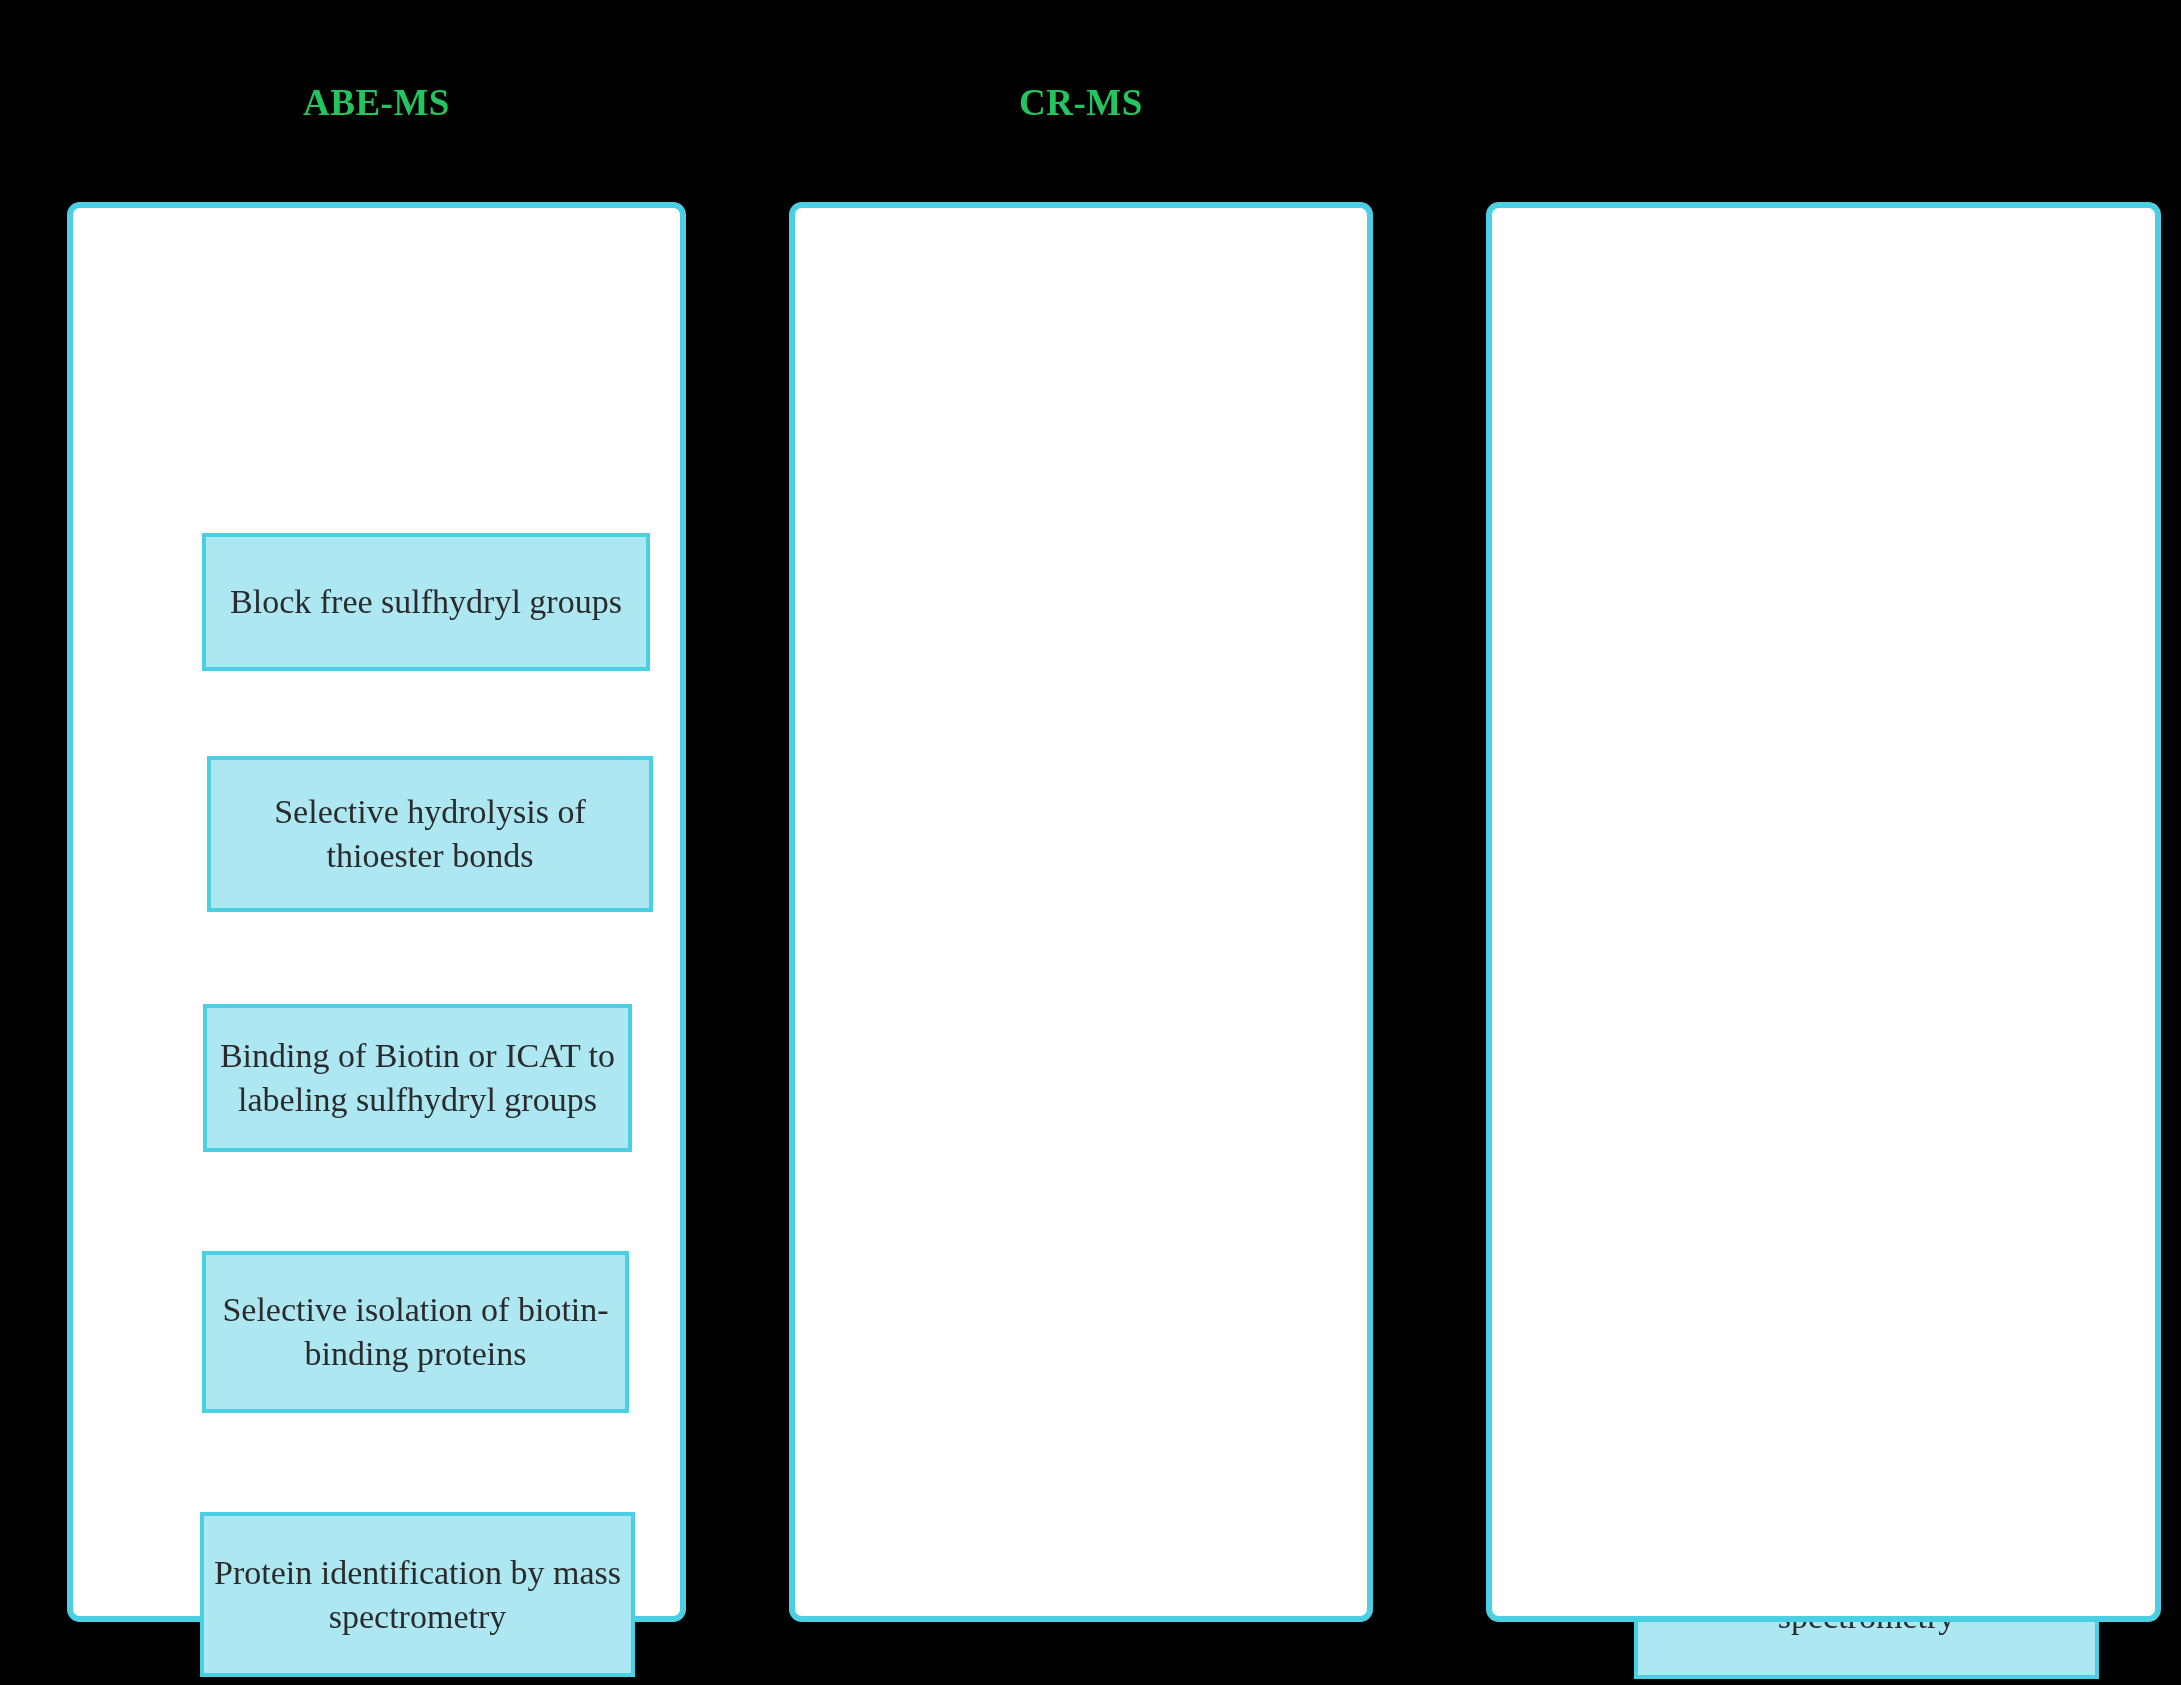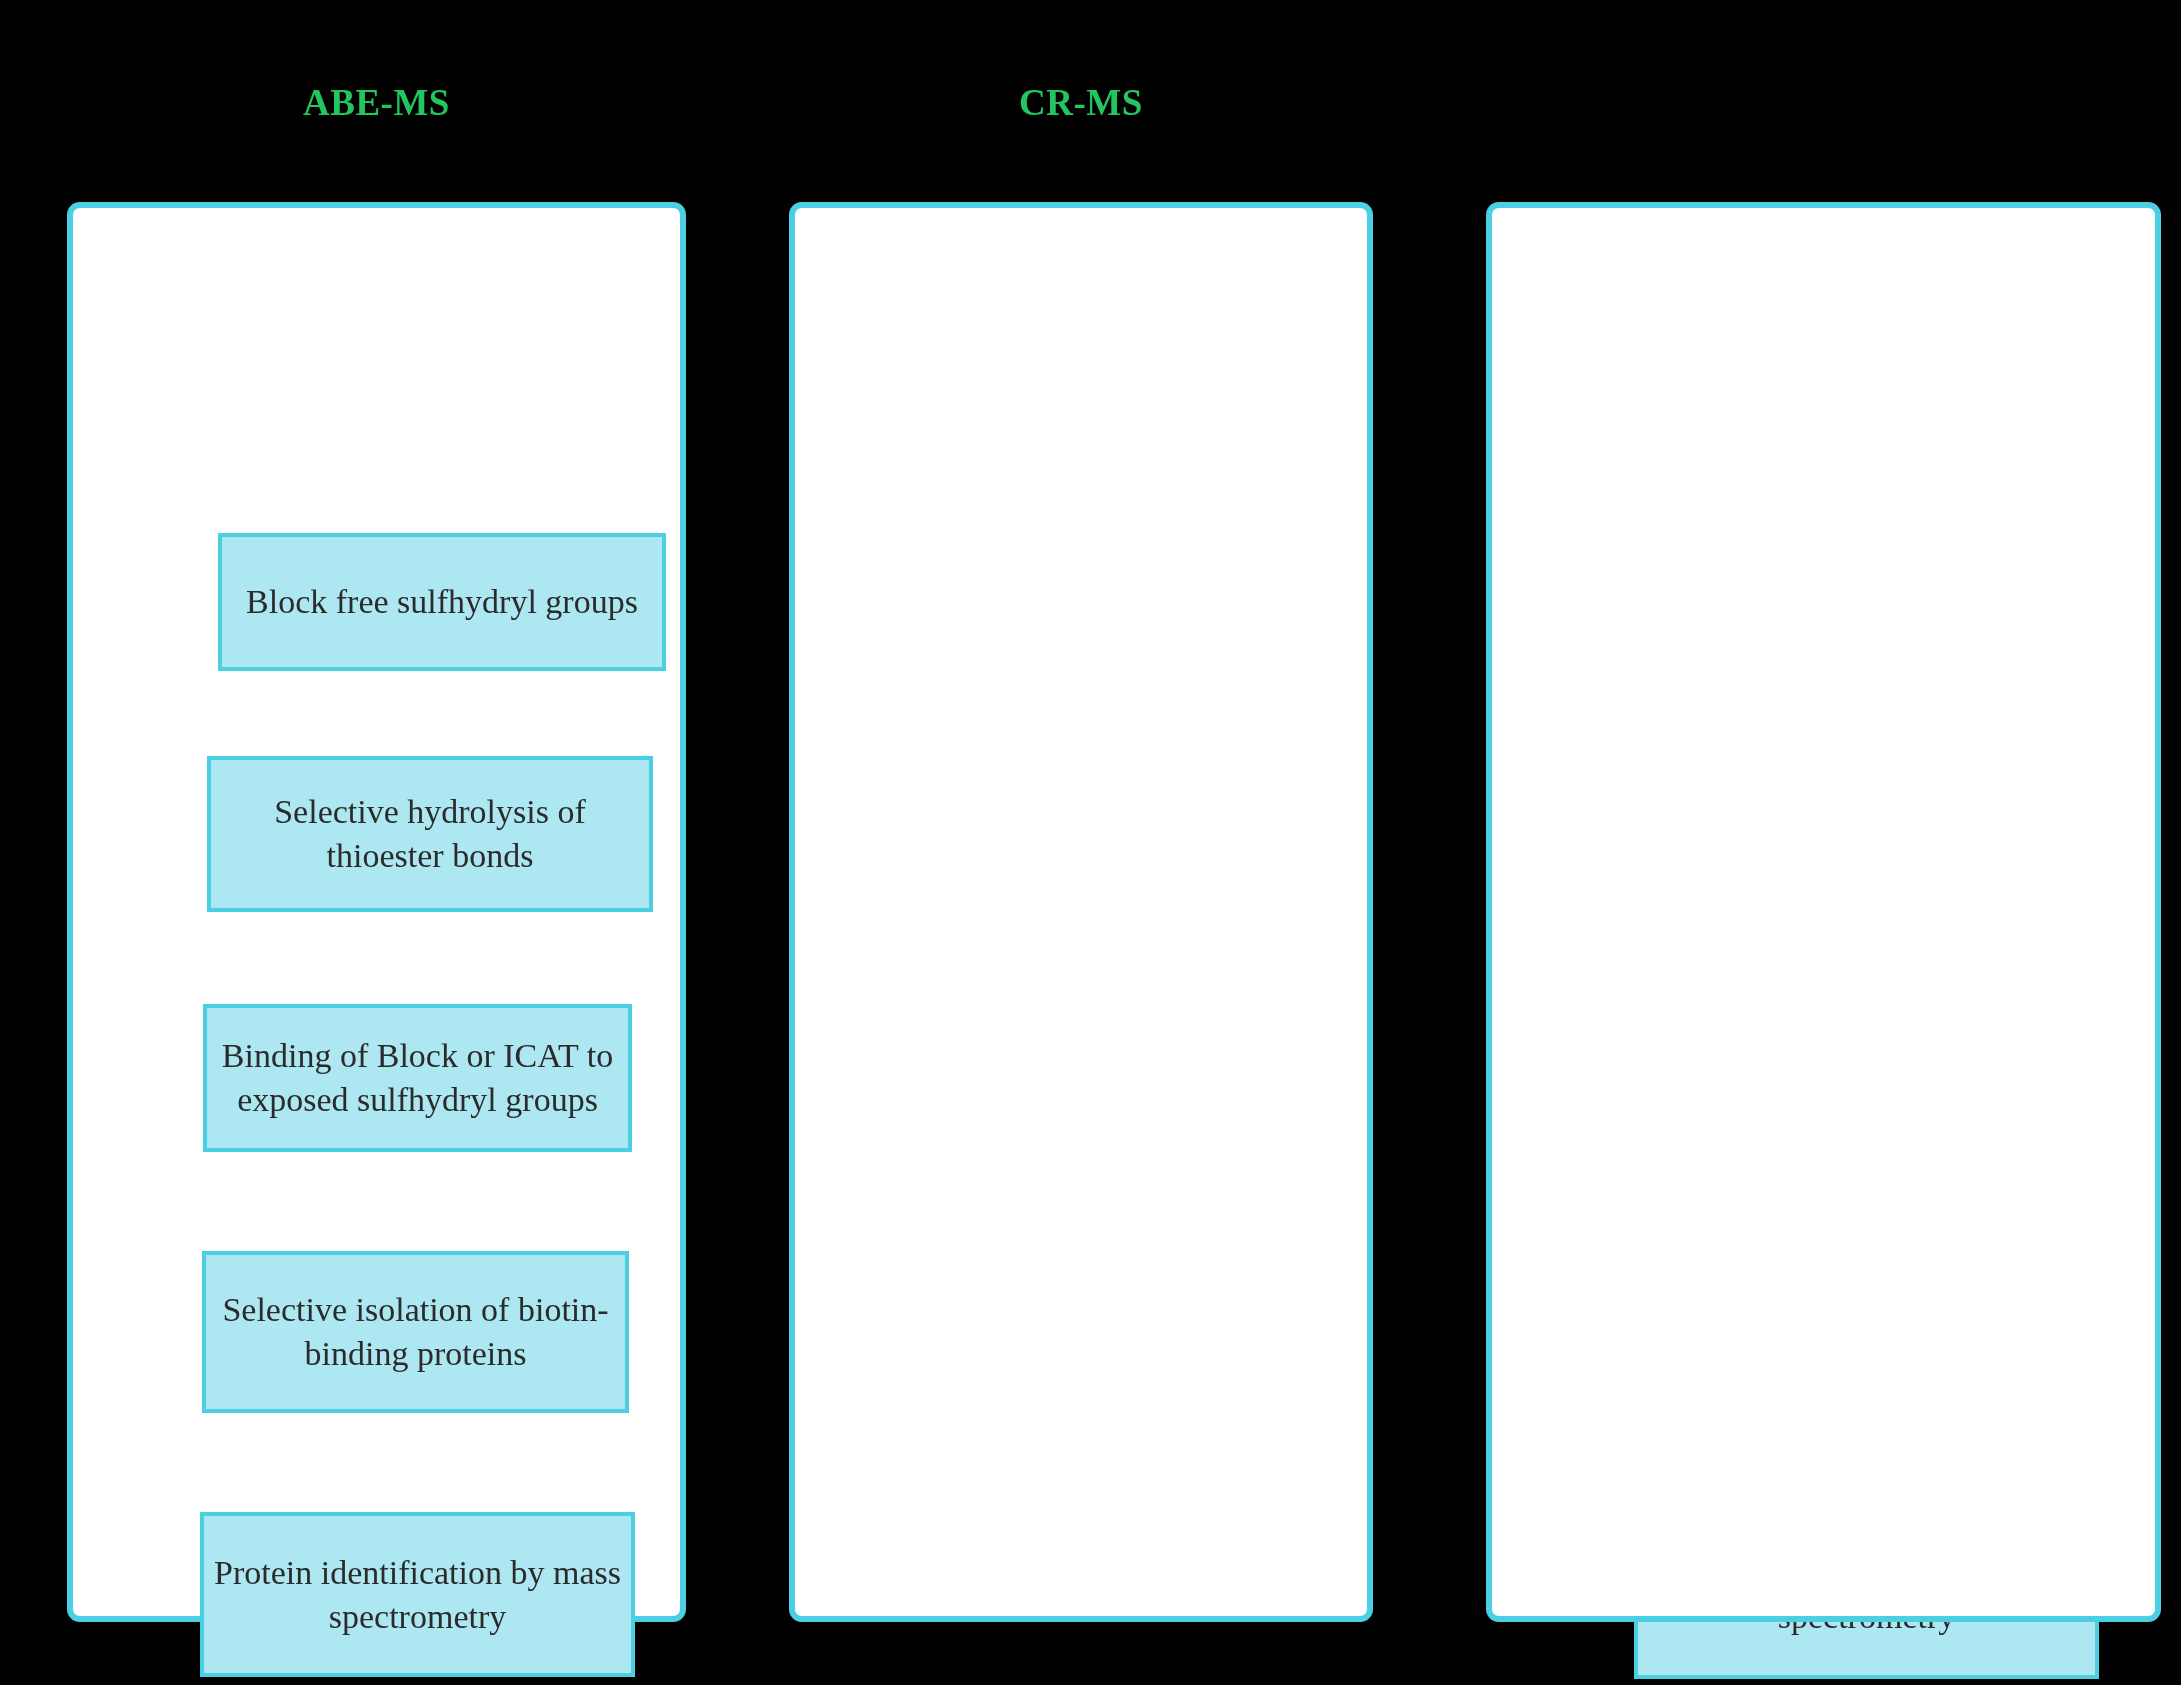--- a/index.html
+++ b/index.html
@@ -61,21 +61,21 @@
     justify-content: center;
     text-align: center;
     color: #2b2b2b;
     font-family: "Liberation Serif", "DejaVu Serif", serif;
     font-size: 34px;
     line-height: 1.28;
     padding: 3.6px 9px;
   }
 
   
-  #c1-s0 { left: 129px; top: 325px;  width: 448px; height: 138px; margin-left: 16px; }
+  #c1-s0 { left: 129px; top: 325px;  width: 448px; height: 138px; }
   #c1-s1 { left: 134px; top: 534px;  width: 446px; height: 156px; margin-top: 14px; }
   #c1-s2 { left: 130px; top: 796px;  width: 429px; height: 148px; }
   #c1-s3 { left: 129px; top: 1043px; width: 427px; height: 162px; }
   #c1-s4 { left: 127px; top: 1304px; width: 435px; height: 165px; }
 
   
   #c2-s0 { left: 844px; top: 327px;  width: 460px; height: 135px; }
   #c2-s1 { left: 840px; top: 538px;  width: 465px; height: 155px; }
   #c2-s2 { left: 835px; top: 796px;  width: 475px; height: 151px; }
   #c2-s3 { left: 834px; top: 1041px; width: 478px; height: 164px; }
@@ -83,21 +83,21 @@
 </style>
 </head>
 <body>
 
 <div class="canvas">
 
   <div class="col-title" id="title-1">ABE-MS</div>
   <div class="card" id="card-1">
     <div class="step" id="c1-s0">Block free sulfhydryl groups</div>
     <div class="step" id="c1-s1">Selective hydrolysis of thioester bonds</div>
-    <div class="step" id="c1-s2">Binding of Block or ICAT to exposed sulfhydryl groups</div>
+    <div class="step" id="c1-s2">Binding of Biotin or ICAT to labeling sulfhydryl groups</div>
     <div class="step" id="c1-s3">Selective isolation of biotin-binding proteins</div>
     <div class="step" id="c1-s4">Protein identification by mass spectrometry</div>
   </div>
 
   <div class="col-title" id="title-2">CR-MS</div>
   <div class="card" id="card-2">
     <div class="step" id="c2-s0">Metabolic labeling</div>
     <div class="step" id="c2-s1">Conjugated fluorescent or Biotin tags</div>
     <div class="step" id="c2-s2">Fluorescence Imaging Analysis</div>
     <div class="step" id="c2-s3">Selective isolation of biotin-binding proteins</div>

